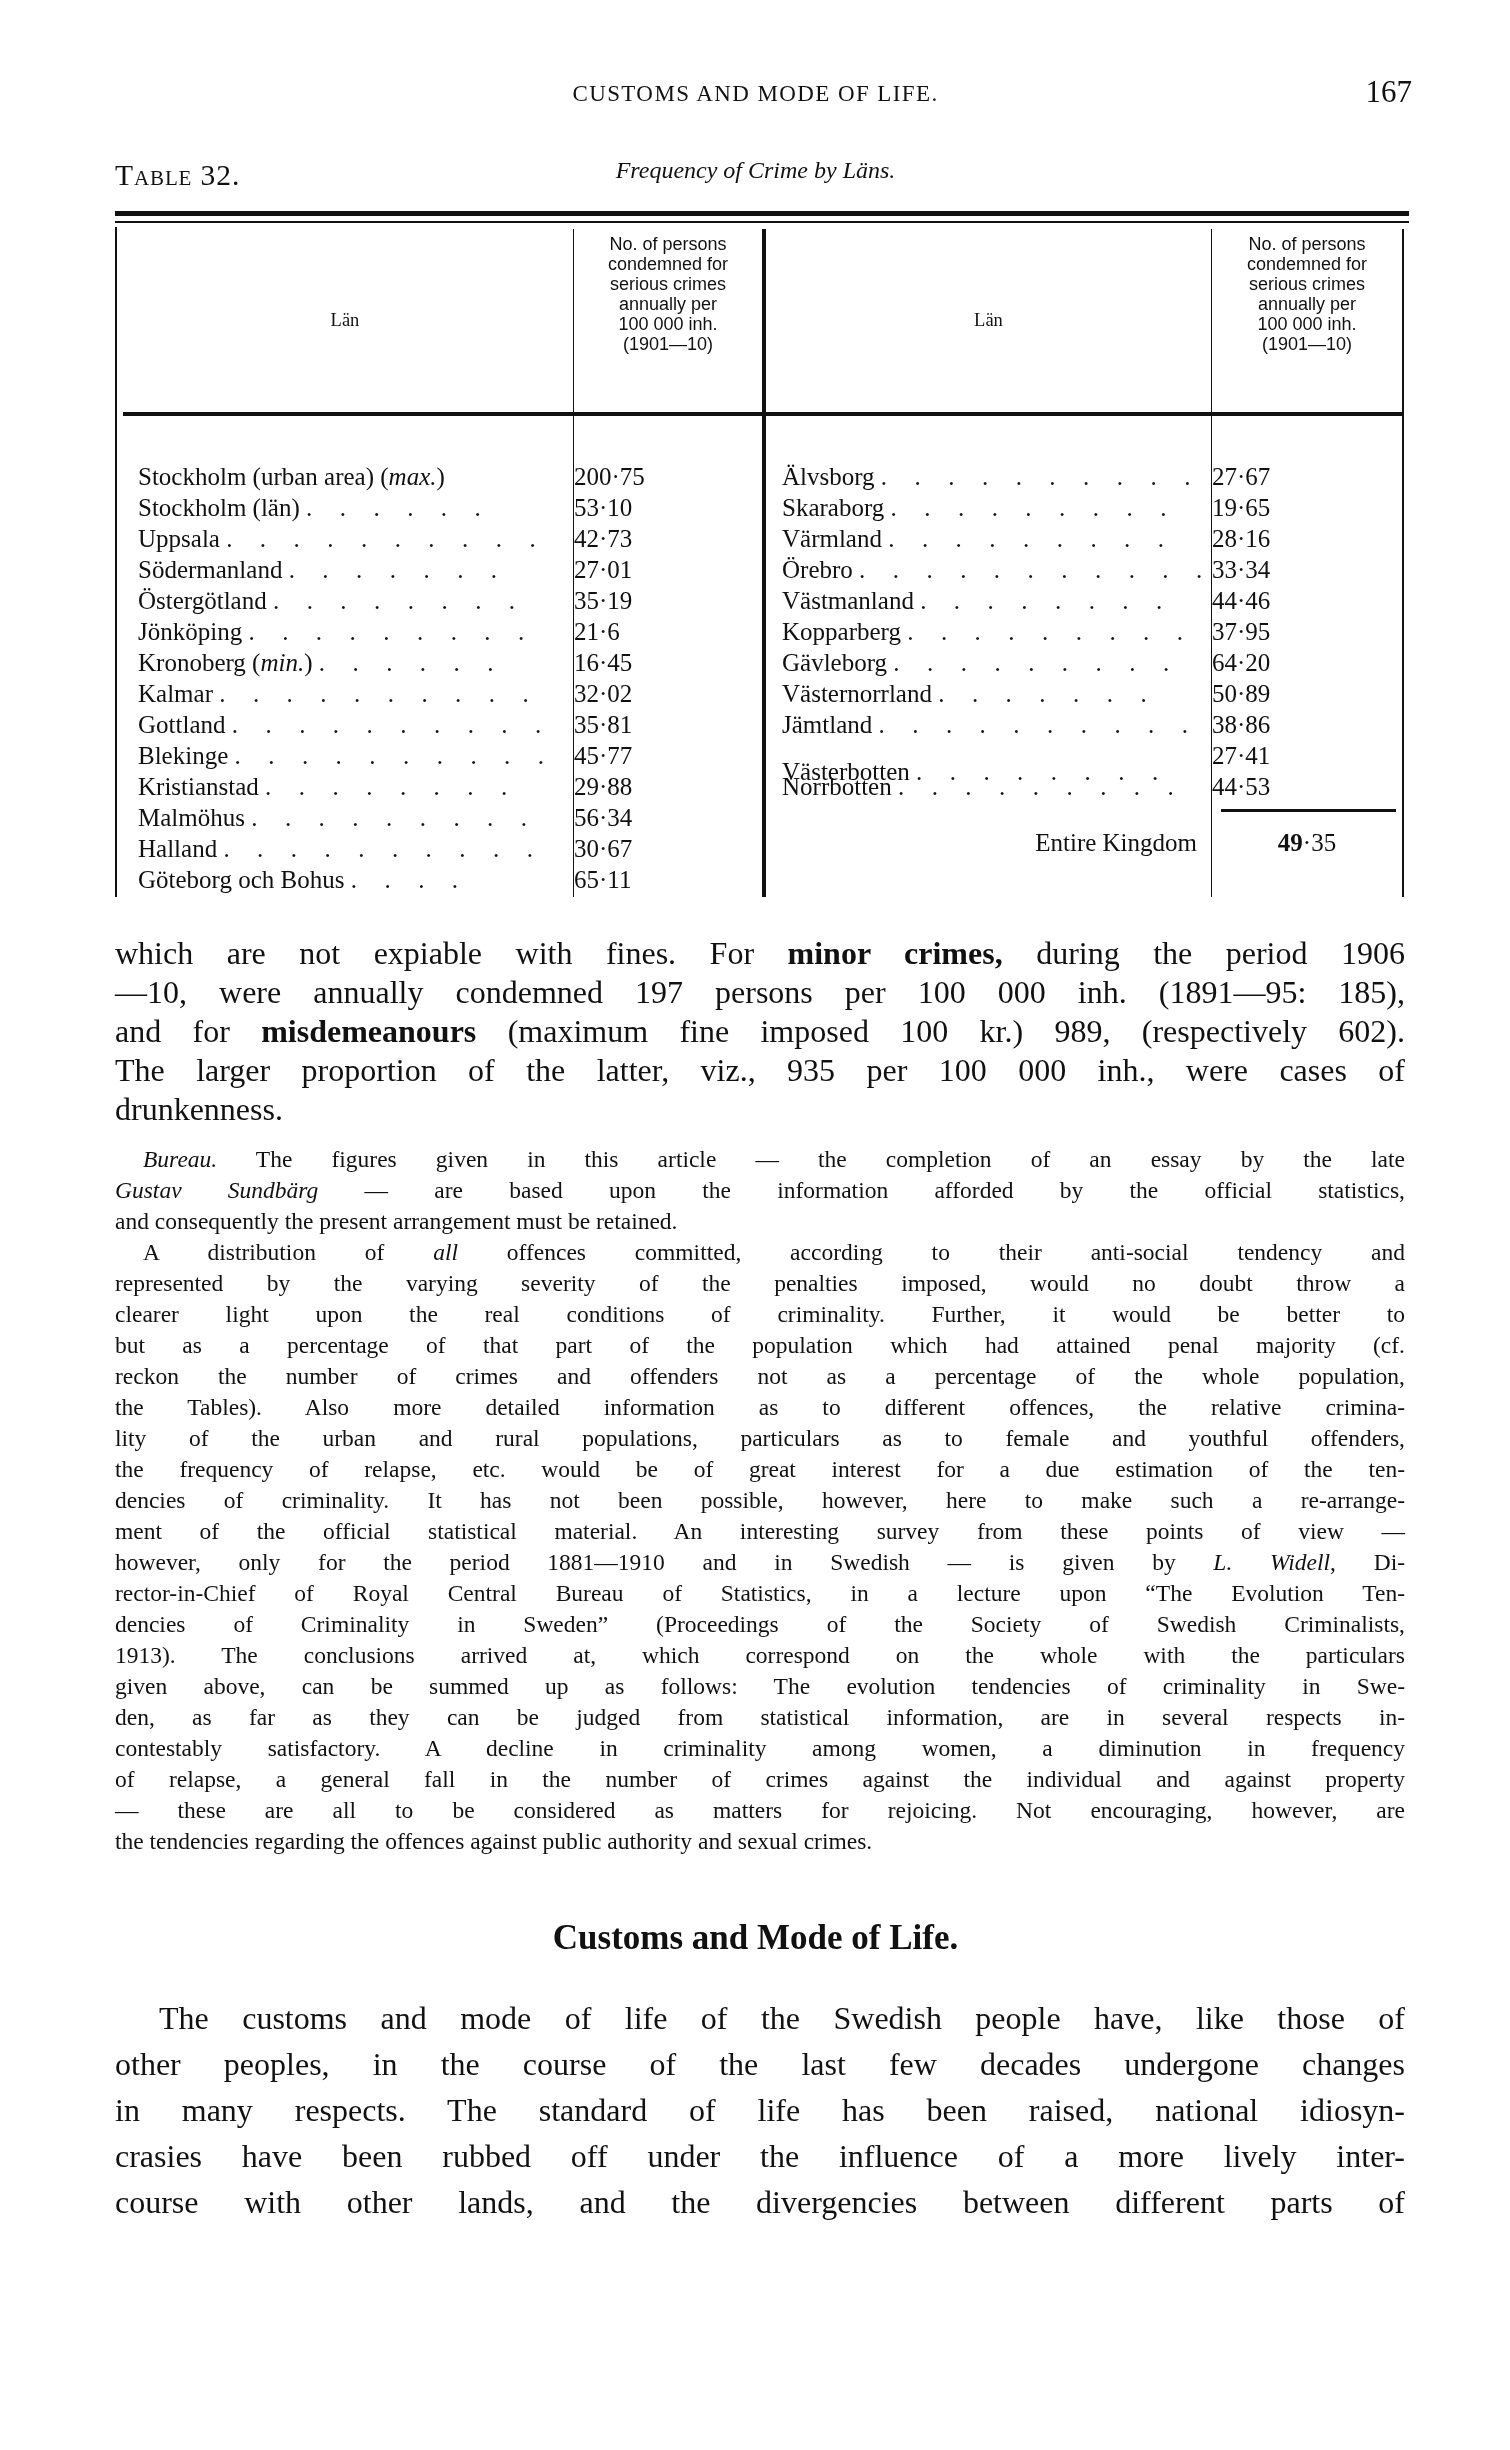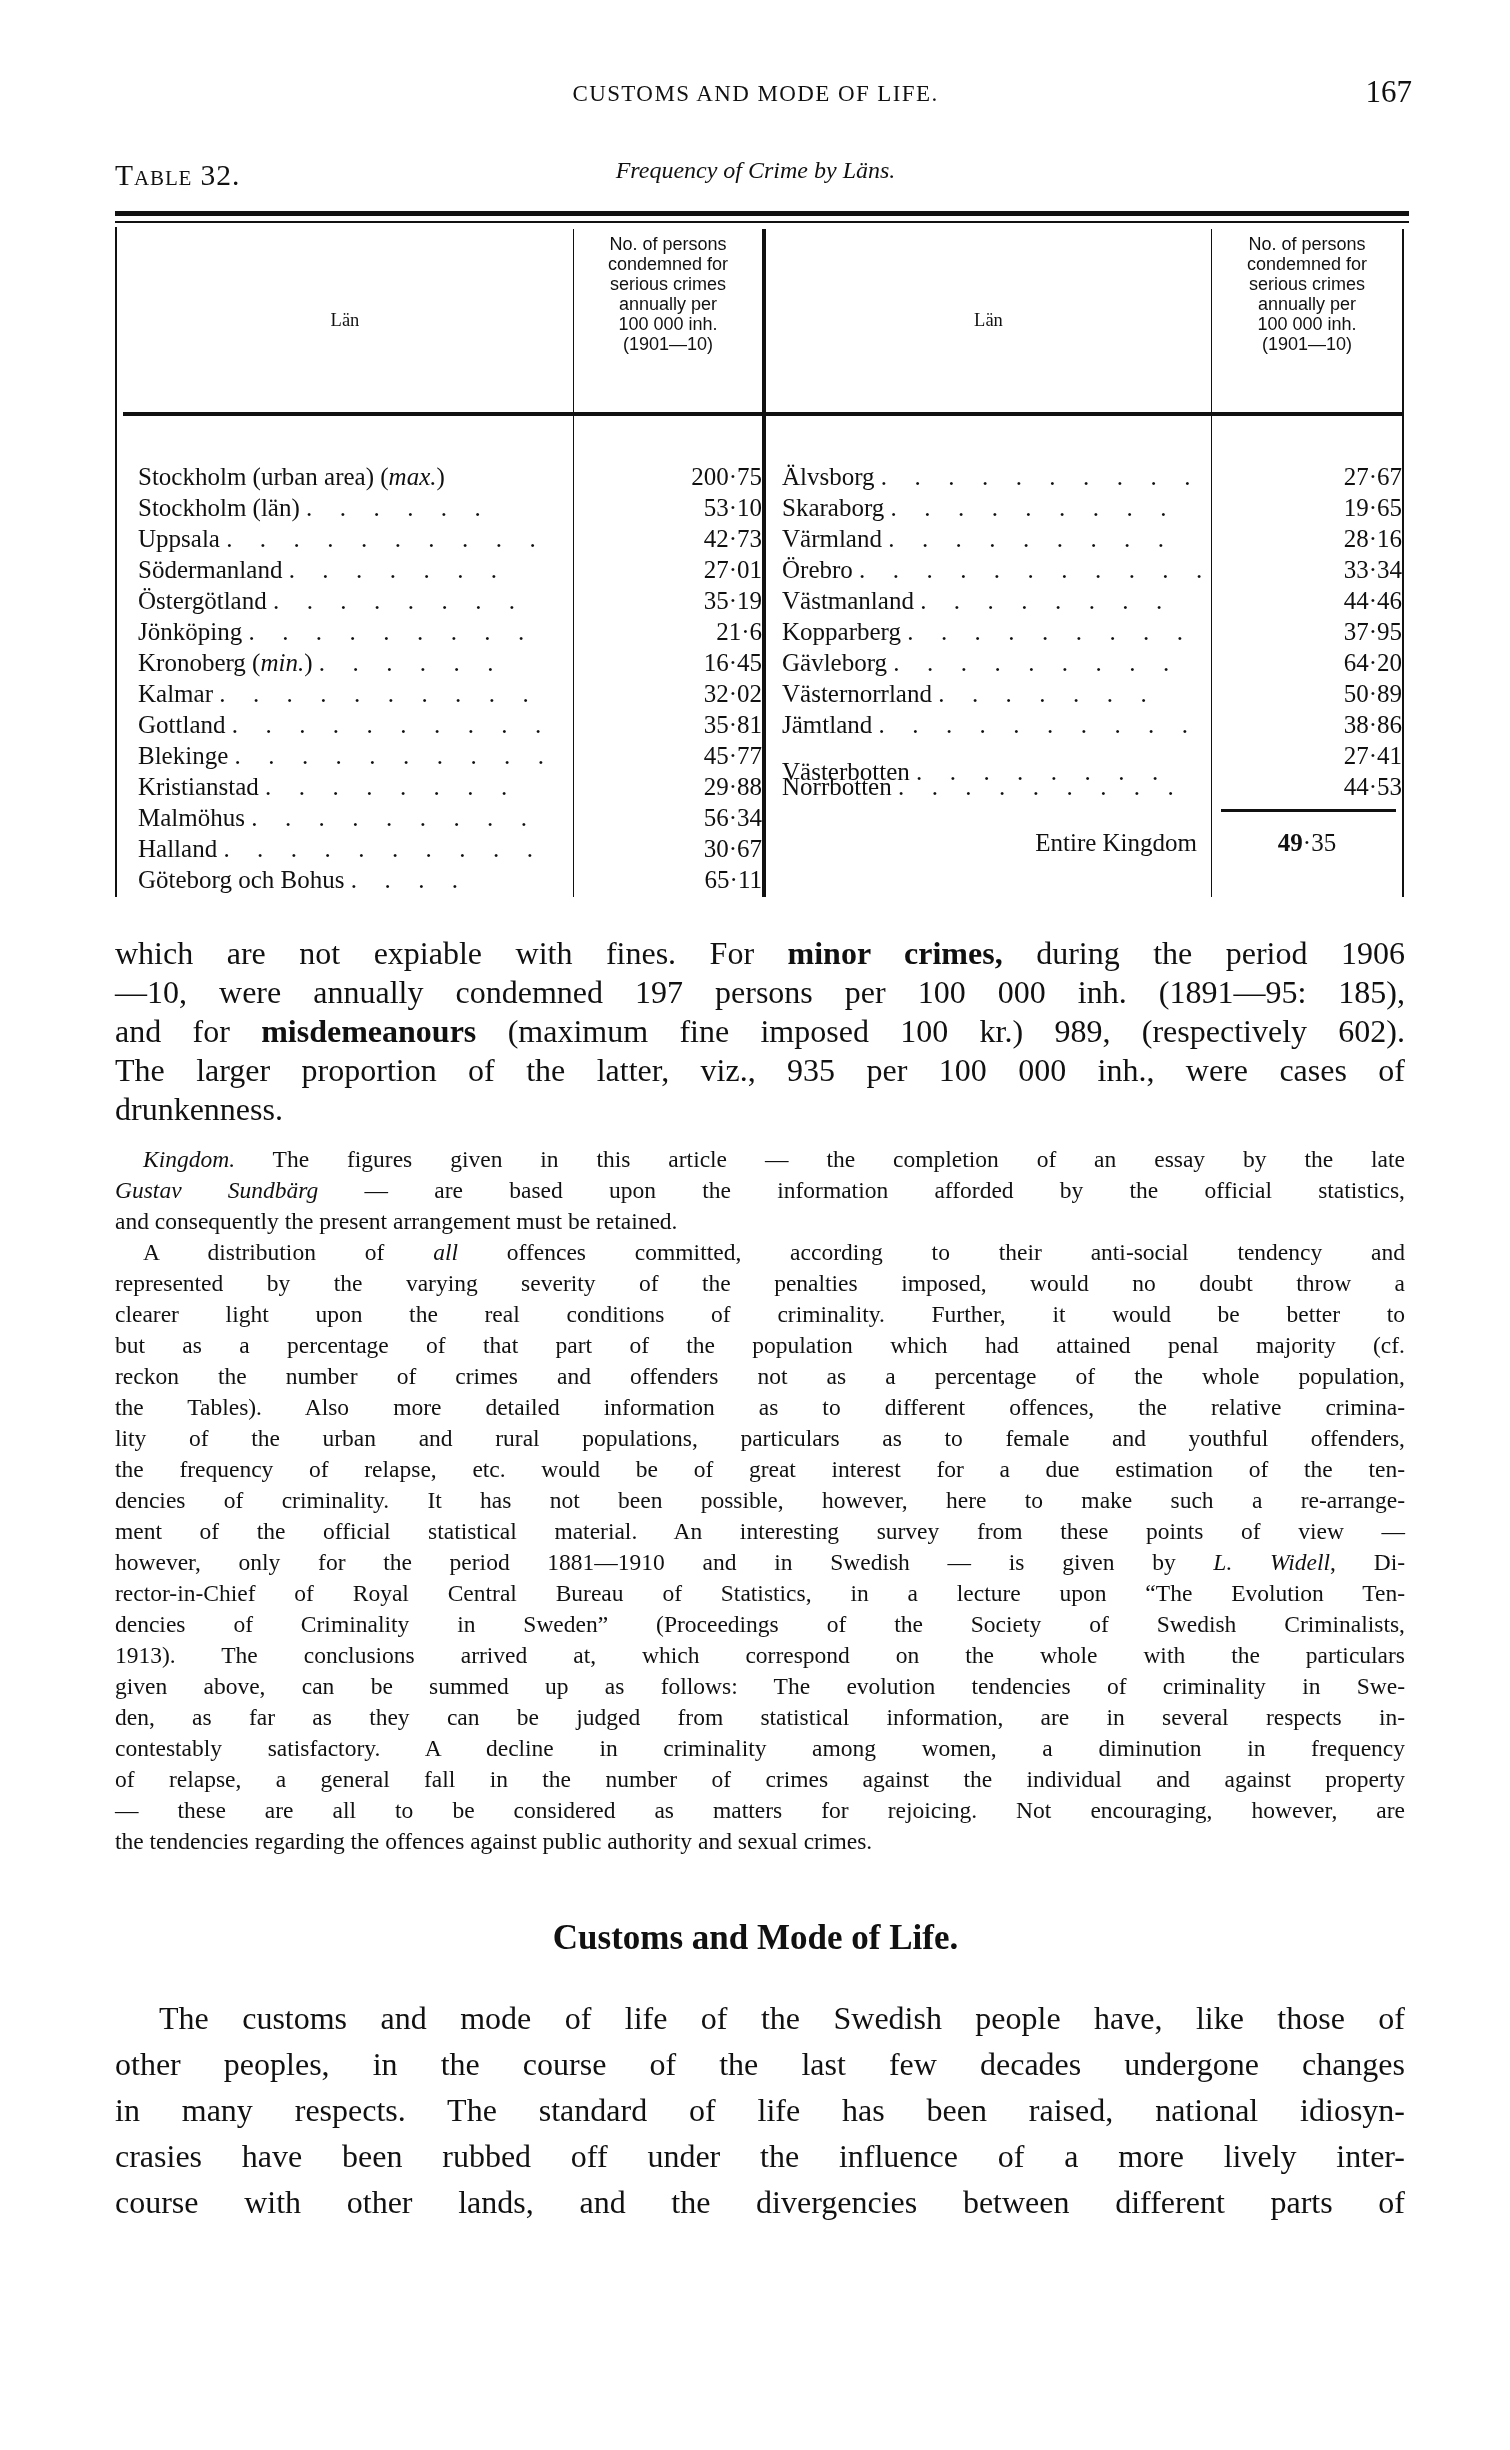--- a/index.html
+++ b/index.html
@@ -11,21 +11,21 @@
   .pageno { top: 74px; left: 1357px; width: 55px; text-align: right; font-size: 31px; }
   .tablelabel { top: 159px; left: 115px; font-size: 29.5px; font-variant: small-caps; letter-spacing: 0.9px; }
   .tabletitle { top: 157px; left: 0; width: 1511px; text-align: center; font-size: 24px; font-style: italic; }
   .rule { background: #111; }
   .vline { background: #111; }
   .hdr { font-family: "Liberation Sans", "DejaVu Sans", sans-serif; font-size: 18px; line-height: 20px; text-align: center; }
   .hdr-lan { font-family: "Liberation Serif", serif; font-size: 18.5px; }
   .row { font-size: 25px; line-height: 31px; height: 31px; white-space: nowrap; }
   .name { overflow: hidden; }
   .name .dots { letter-spacing: 10.6px; }
-  .val { text-align: right; font-size: 25px; }
+  .val { text-align: left; font-size: 25px; }
   .total-label { font-size: 25px; text-align: right; }
   .total-val { font-size: 25px; text-align: center; }
   .total-val b { font-weight: bold; }
   .para1 { font-size: 32px; line-height: 39px; text-align: justify; text-align-last: left; }
   .remark { font-size: 23.5px; line-height: 31px; text-align: justify; }
   .heading { font-size: 35px; font-weight: bold; text-align: center; }
   .para2 { font-size: 32px; line-height: 46px; text-align: justify; text-indent: 44px; }
   .line { display: block; text-align: justify; text-align-last: justify; white-space: nowrap; }
   .line.last { text-align-last: left; }
   i, em { font-style: italic; }
@@ -183,21 +183,21 @@
 
 <div id="para1" class="abs para1" style="left:115px; top:934px; width:1290px;">
     <span class="line">which are not expiable with fines. For <b>minor crimes,</b> during the period 1906</span>
     <span class="line">—10, were annually condemned 197 persons per 100 000 inh. (1891—95: 185),</span>
     <span class="line">and for <b>misdemeanours</b> (maximum fine imposed 100 kr.) 989, (respectively 602).</span>
     <span class="line">The larger proportion of the latter, viz., 935 per 100 000 inh., were cases of</span>
     <span class="line last">drunkenness.</span>
   </div>
 
 <div id="remark" class="abs remark" style="left:115px; top:1144px; width:1290px;">
-    <span class="line" style="padding-left: 28px; margin-top: 0px;"><i>Kingdom.</i> The figures given in this article — the completion of an essay by the late</span>
+    <span class="line" style="padding-left: 28px; margin-top: 0px;"><i>Bureau.</i> The figures given in this article — the completion of an essay by the late</span>
     <span class="line"><i>Gustav Sundbärg</i> — are based upon the information afforded by the official statistics,</span>
     <span class="line last">and consequently the present arrangement must be retained.</span>
     <span class="line" style="padding-left: 28px;">A distribution of <i>all</i> offences committed, according to their anti-social tendency and</span>
     <span class="line">represented by the varying severity of the penalties imposed, would no doubt throw a</span>
     <span class="line">clearer light upon the real conditions of criminality. Further, it would be better to</span>
     <span class="line">but as a percentage of that part of the population which had attained penal majority (cf.</span>
     <span class="line">reckon the number of crimes and offenders not as a percentage of the whole population,</span>
     <span class="line">the Tables). Also more detailed information as to different offences, the relative crimina-</span>
     <span class="line">lity of the urban and rural populations, particulars as to female and youthful offenders,</span>
     <span class="line">the frequency of relapse, etc. would be of great interest for a due estimation of the ten-</span>

